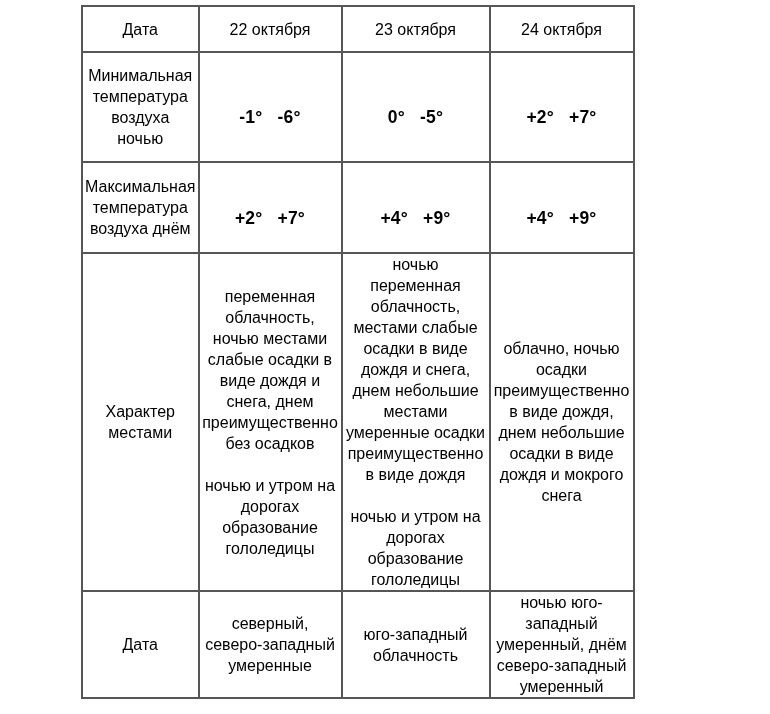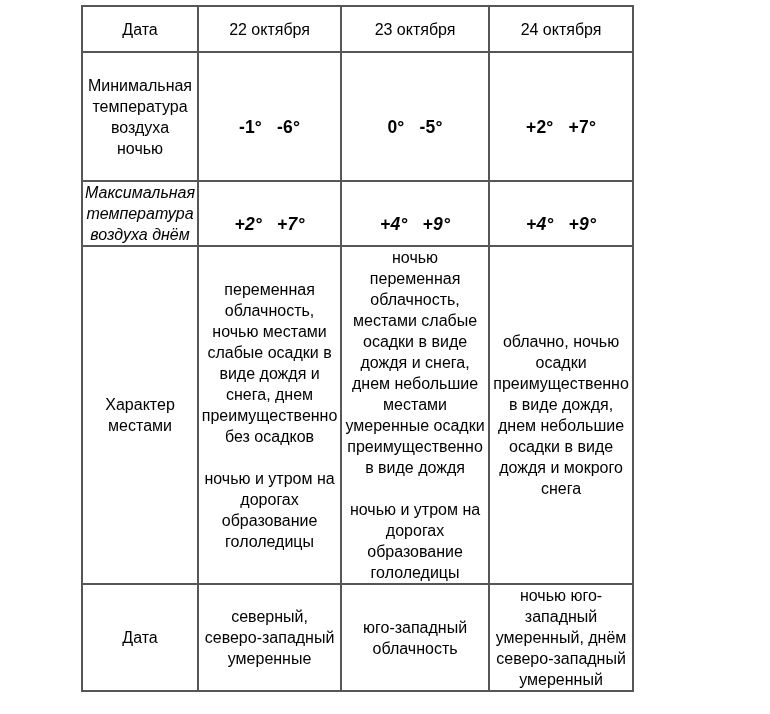--- a/index.html
+++ b/index.html
@@ -24,22 +24,22 @@
     border: 2px solid #565656;
     text-align: center;
     vertical-align: middle;
     padding: 0 2px;
     font-size: 16px;
     line-height: 21px;
     white-space: pre-line;
     overflow: hidden;
   }
   tr.r-header { height: 46px; }
-  tr.r-min    { height: 129px; }
-  tr.r-max    { height: 65px; font-style: italic; }
+  tr.r-min    { height: 110px; }
+  tr.r-max    { height: 91px; }
   tr.r-weather{ height: 338px; }
   tr.r-wind   { height: 103px; }
 
   .temp-pair {
     display: inline-flex;
     column-gap: 15px;
     font-weight: bold;
     font-size: 17.5px;
     white-space: normal;
     letter-spacing: 0.2px;

